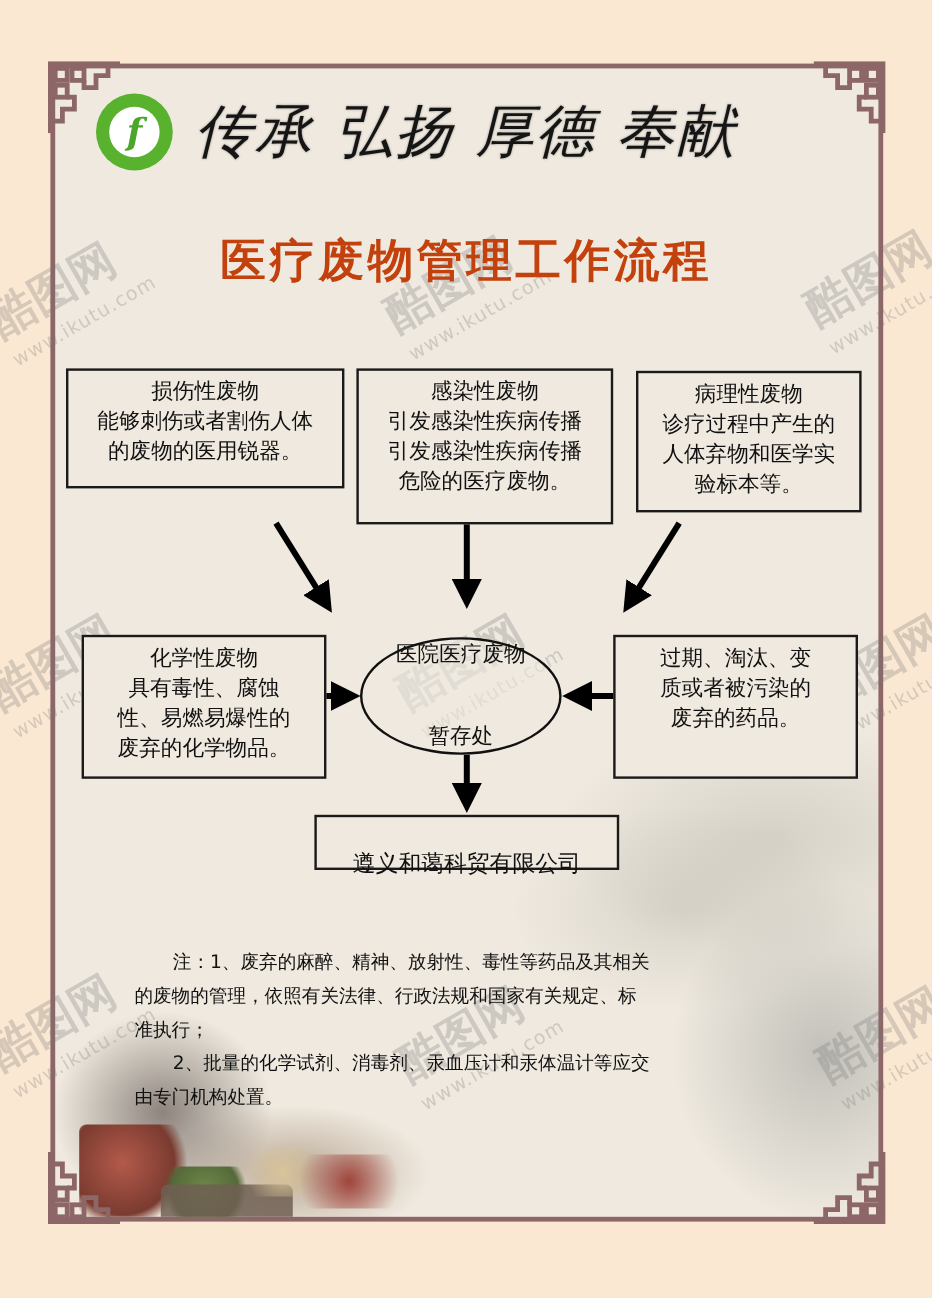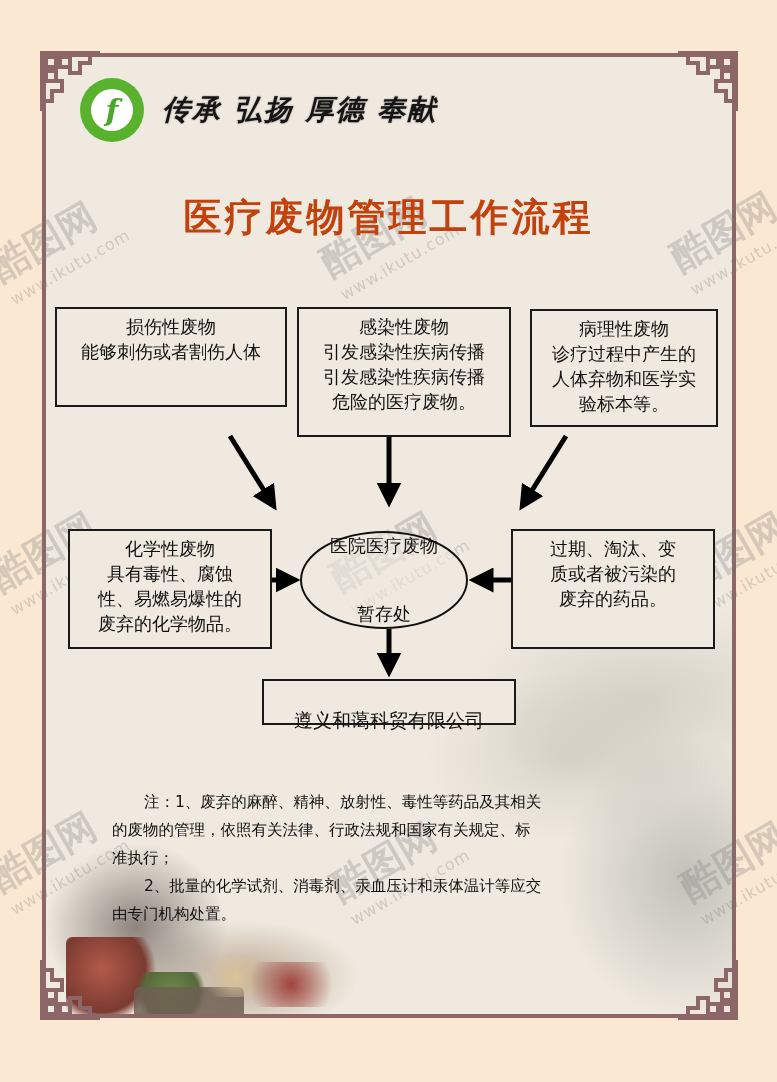--- a/index.html
+++ b/index.html
@@ -30,22 +30,22 @@
     width:64px; height:64px; border-radius:50%;
     background:#58b22e; position:relative;
     display:flex; align-items:center; justify-content:center;
   }
   .logo-inner {
     width:42px; height:42px; border-radius:50%; background:#fff;
     display:flex; align-items:center; justify-content:center;
     color:#4aa72a; font-family:"DejaVu Serif",serif; font-style:italic; font-weight:bold; font-size:30px;
   }
   .slogan {
-    margin-left:18px; font-family:"DejaVu Serif",serif; font-weight:bold;
-    font-size:28px; letter-spacing:2px; color:#151515; font-style:italic;
+    margin-left:18px; font-family:"DejaVu Serif",serif; font-weight:normal;
+    font-size:48px; letter-spacing:2px; color:#151515; font-style:italic;
     text-shadow:0 0 2px rgba(0,0,0,0.4);
   }
   .title {
     position:absolute; left:0; width:777px; top:192px; text-align:center;
     font-family:"DejaVu Serif",serif; font-weight:bold; font-size:38px;
     color:#c2410c; letter-spacing:3px;
   }
   .box {
     position:absolute; border:2px solid #1a1a1a; background:#efe9df;
     box-sizing:border-box; text-align:center; font-size:18px; line-height:25px;
@@ -141,20 +141,21 @@
     <div class="logo-inner">f</div>
   </div>
   <div class="slogan">传承 弘扬 厚德 奉献</div>
 </div>
 
 <div class="title">医疗废物管理工作流程</div>
 
 <div class="box" style="left:55px;top:307px;width:232px;height:100px;">
   <span class="line">损伤性废物</span>
   <span class="line">能够刺伤或者割伤人体</span>
+  <span class="line">的废物的医用锐器。</span>
 </div>
 <div class="box" style="left:297px;top:307px;width:214px;height:130px;">
   <span class="line">感染性废物</span>
   <span class="line">引发感染性疾病传播</span>
   <span class="line">引发感染性疾病传播</span>
   <span class="line">危险的医疗废物。</span>
 </div>
 <div class="box" style="left:530px;top:309px;width:188px;height:118px;">
   <span class="line">病理性废物</span>
   <span class="line">诊疗过程中产生的</span>

